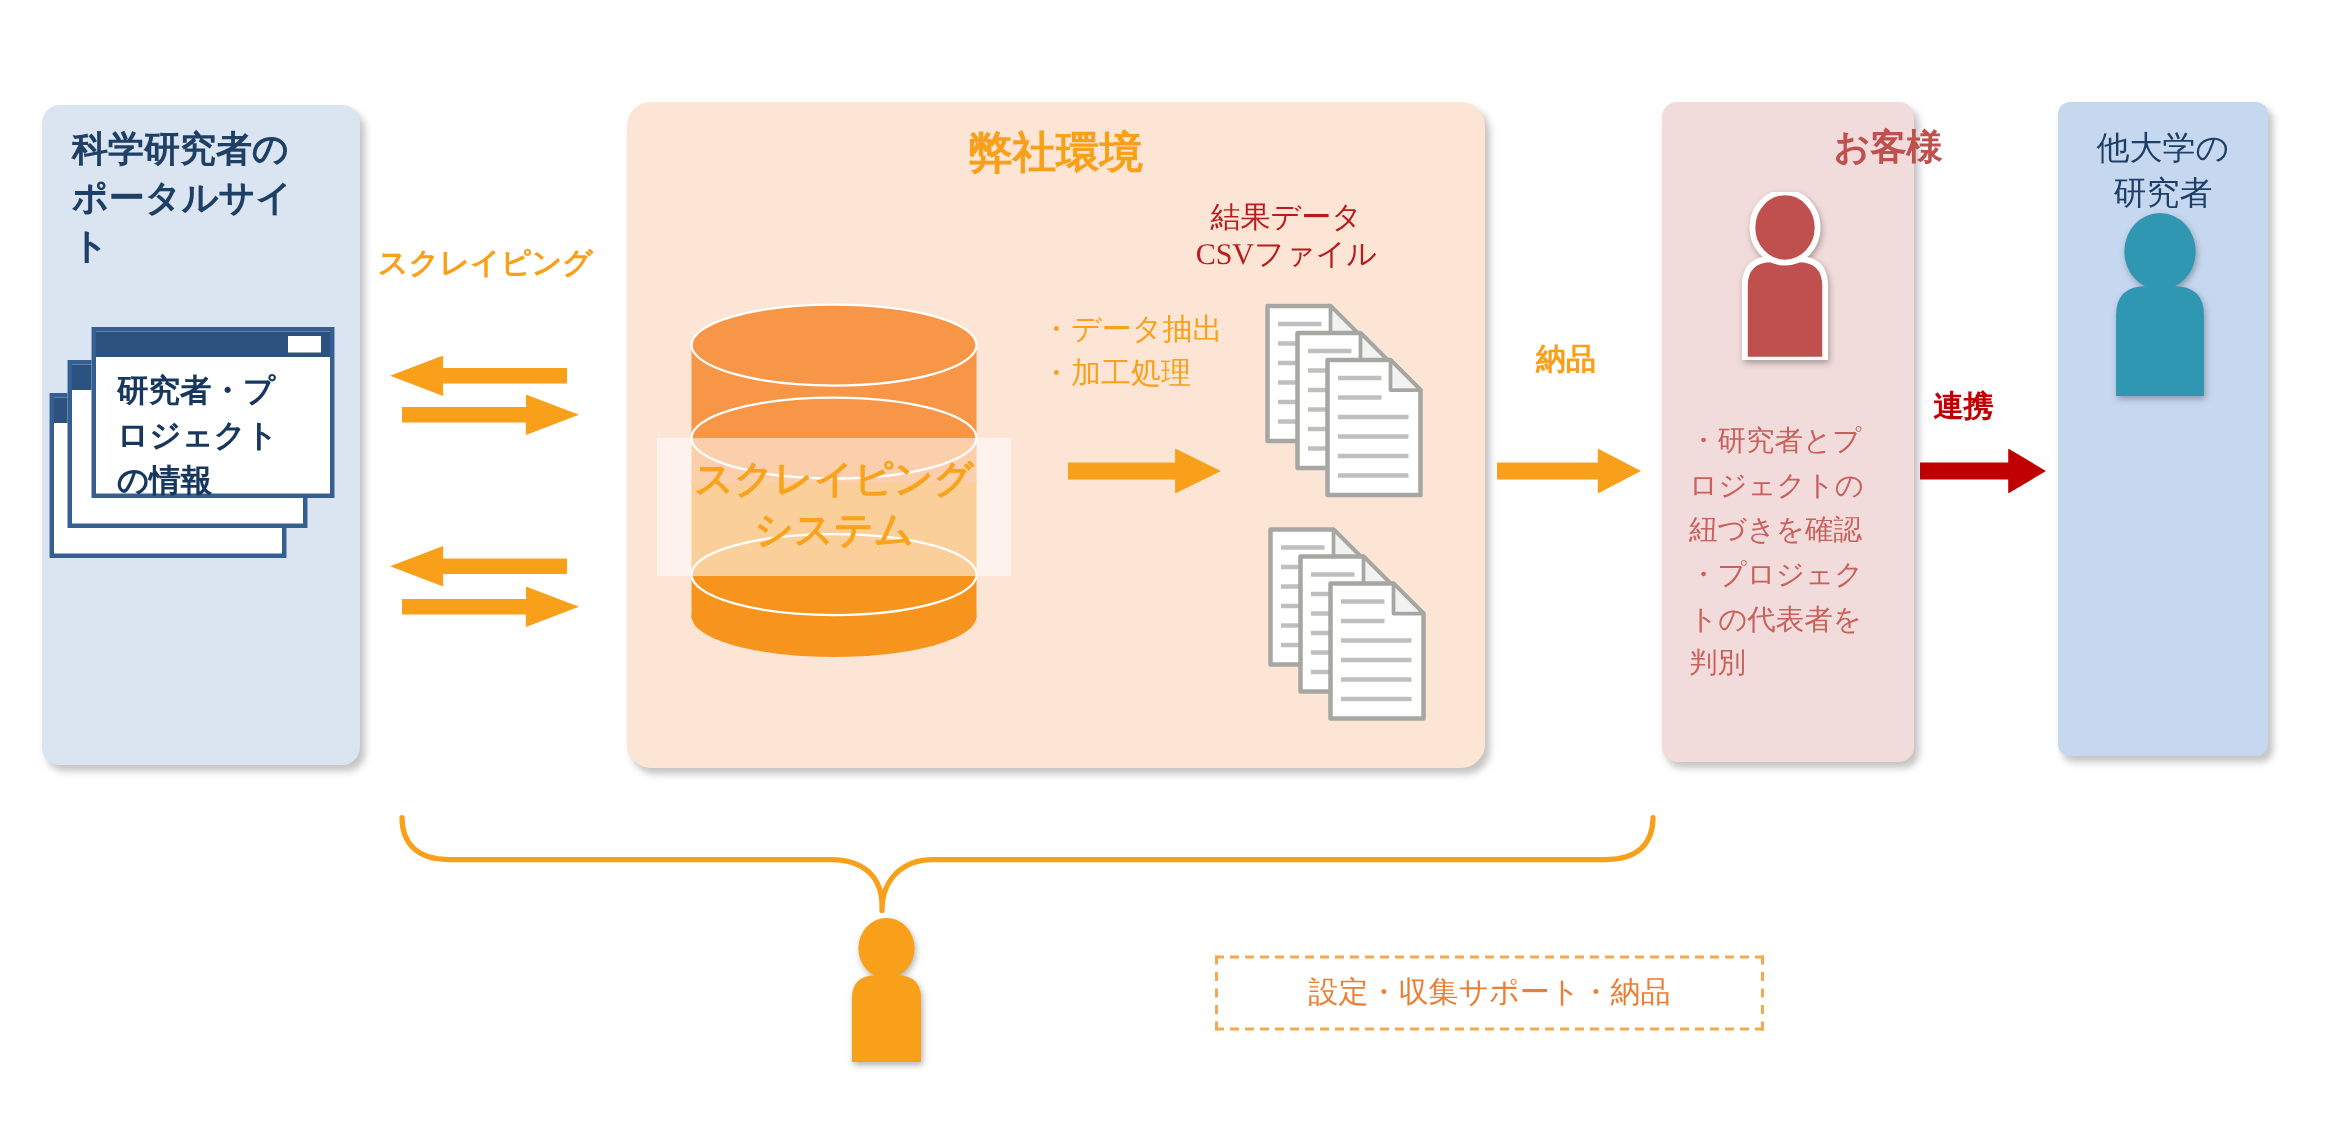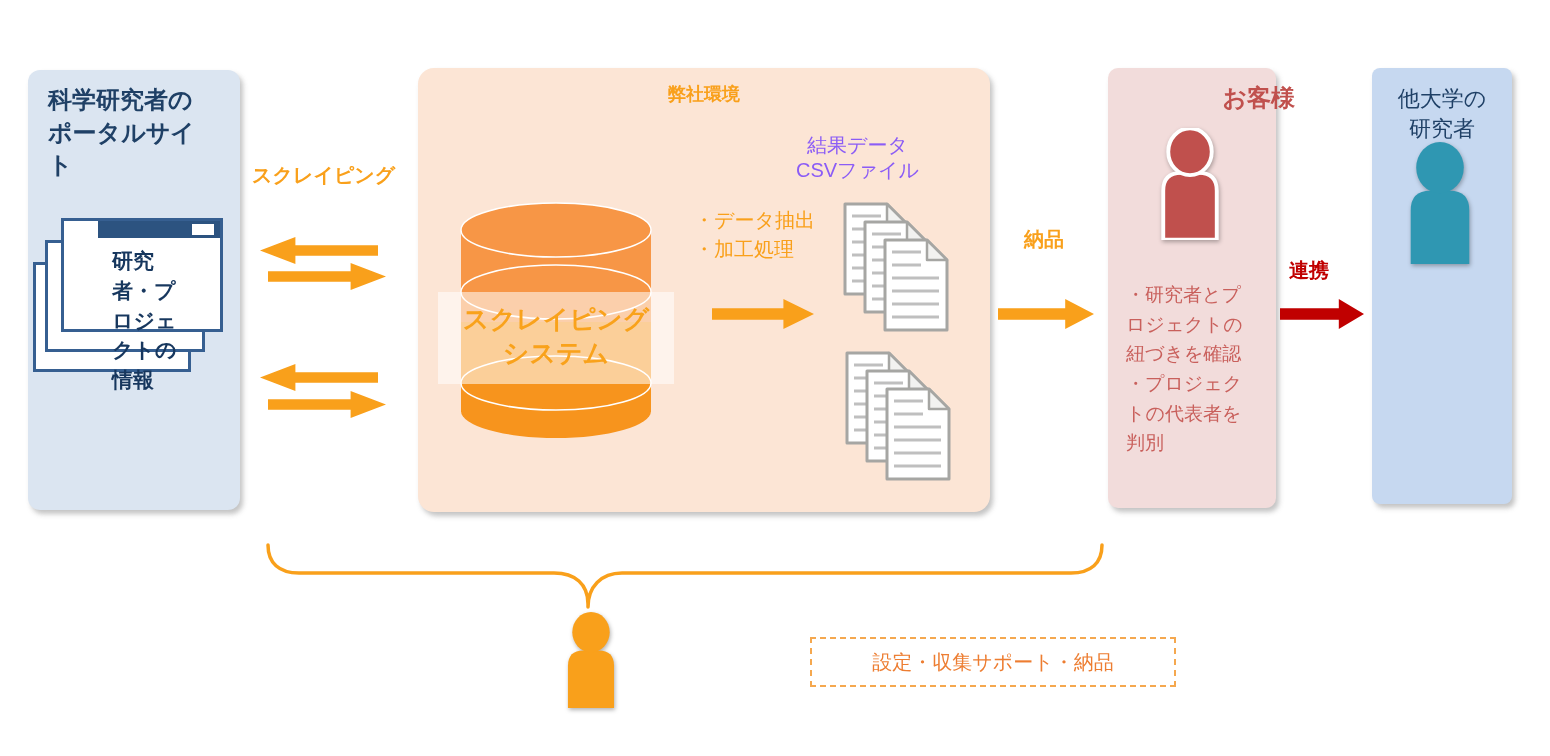--- a/index.html
+++ b/index.html
@@ -11,40 +11,40 @@
   .preline{white-space:pre-line;}
 
   
   .panel{position:absolute;box-shadow:3px 4px 5px rgba(125,125,125,.45);}
   .box-portal{left:28px;top:70px;width:212px;height:440px;background:#DBE5F1;border-radius:12px;}
   .box-env{left:418px;top:68px;width:572px;height:444px;background:#FCE5D5;border-radius:16px;}
   .box-customer{left:1108px;top:68px;width:168px;height:440px;background:#F2DCDB;border-radius:10px;}
   .box-univ{left:1372px;top:68px;width:140px;height:436px;background:#C6D8F0;border-radius:8px;}
 
   .portal-title{left:48px;top:84px;width:152px;font-size:24px;font-weight:700;color:#1F4066;line-height:1.36;}
-  .env-title{left:418px;top:82px;width:572px;text-align:center;font-size:18px;font-weight:700;color:#F9A01B;}
+  .env-title{left:418px;top:82px;width:572px;text-align:center;font-size:29px;font-weight:700;color:#F9A01B;}
   .customer-title{left:1108px;top:82px;width:187px;text-align:right;font-size:24px;font-weight:700;color:#C0504D;}
   .univ-title{left:1372px;top:84px;width:140px;text-align:center;font-size:22px;font-weight:400;color:#1F4066;line-height:1.35;}
 
   
-  .win{position:absolute;background:#fff;border:3px solid #365F91;box-sizing:border-box;padding-left:34px;}
+  .win{position:absolute;background:#fff;border:3px solid #365F91;box-sizing:border-box;}
   .win3{left:33px;top:262px;width:158px;height:110px;}
   .win2{left:45px;top:240px;width:160px;height:112px;}
   .win1{left:61px;top:218px;width:162px;height:114px;}
   .winbar{height:17px;background:#2C5380;position:relative;}
   .winctrl{position:absolute;right:6px;top:3px;width:22px;height:11px;background:#fff;}
   .wintext{padding:8px 26px 0 14px;font-size:21px;font-weight:700;color:#17375E;line-height:1.42;}
 
   
   .lbl{position:absolute;color:#F9A01B;font-weight:700;}
   .lbl-scraping{left:252px;top:162px;font-size:20px;}
   .lbl-delivery{left:1024px;top:226px;font-size:20px;}
   .lbl-linkage{left:1289px;top:257px;font-size:20px;color:#C00000;}
   .env-bullets{left:694px;top:206px;width:150px;font-size:20px;color:#F9A01B;line-height:1.45;}
-  .result-label{left:775px;top:133px;width:165px;text-align:center;font-size:20px;color:#8b5cf6;line-height:1.25;}
+  .result-label{left:775px;top:133px;width:165px;text-align:center;font-size:20px;color:#b91c1c;line-height:1.25;font-family:Liberation Serif, serif;}
   .customer-notes{left:1126px;top:280px;width:120px;font-size:19px;color:#C9605C;line-height:1.56;}
   .staff-label{left:630px;top:643px;font-size:27px;font-weight:700;color:#F9A01B;}
 
   
   .arr{position:absolute;background:#F9A01B;}
   .arr.right{clip-path:polygon(0 31%,70% 31%,70% 0,100% 50%,70% 100%,70% 69%,0 69%);}
   .arr.left{clip-path:polygon(100% 31%,30% 31%,30% 0,0 50%,30% 100%,30% 69%,100% 69%);}
   #arr-scrape-l1{left:260px;top:237px;width:118px;height:27px;}
   #arr-scrape-r1{left:268px;top:263px;width:118px;height:27px;}
   #arr-scrape-l2{left:260px;top:364px;width:118px;height:27px;}

